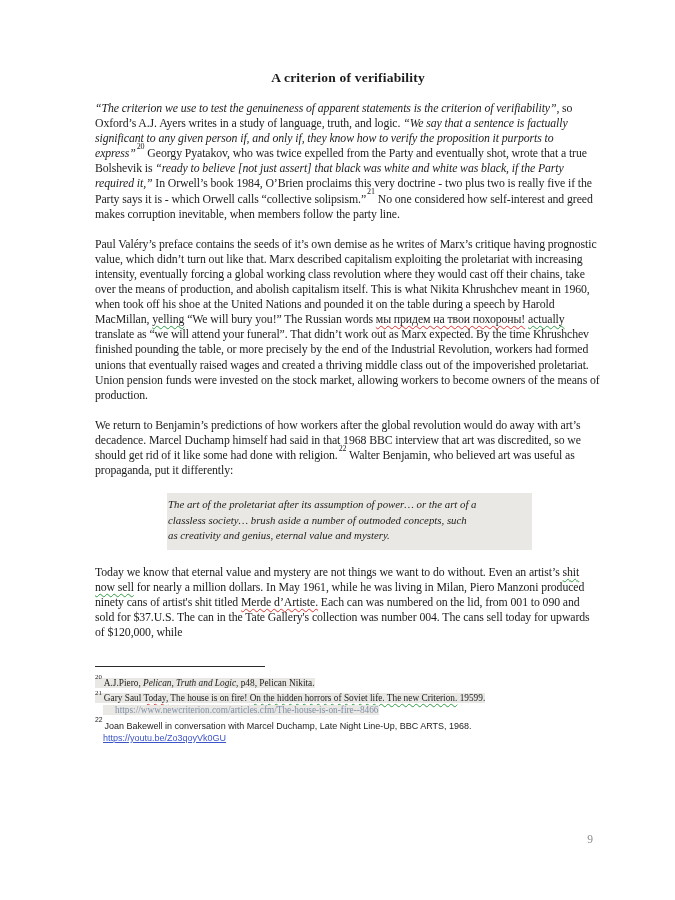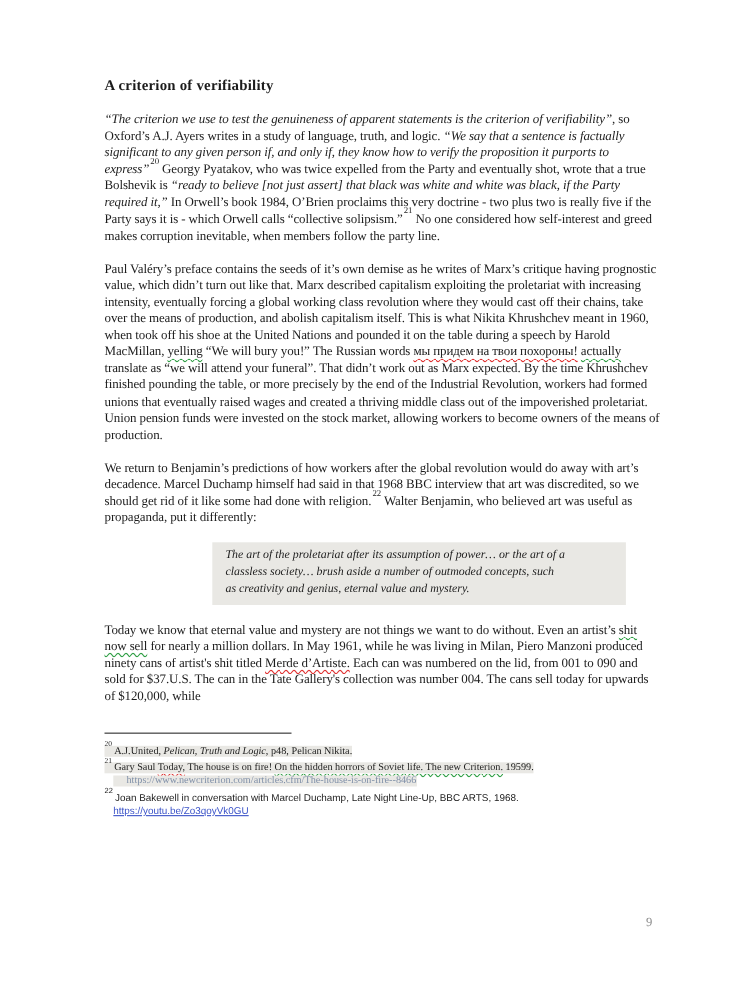--- a/index.html
+++ b/index.html
@@ -12,39 +12,39 @@
     --gray:#8c8c8c;
   }
   html,body{margin:0;padding:0;}
   body{
     width:675px;height:900px;background:#ffffff;position:relative;
     font-family:"Liberation Serif","DejaVu Serif",serif;color:var(--text);
     overflow:hidden;
   }
   .sheet{position:absolute;inset:0;padding:70px 74px 0 95px;box-sizing:border-box;}
   h1.page-title{
-    font-size:13.5px;font-weight:bold;margin:0 0 15px 0;letter-spacing:.2px;
+    font-size:13.5px;font-weight:bold;margin:0 0 15px 0;letter-spacing:.2px;text-align:center;
   }
   p.body{
     font-size:11.8px;line-height:15.1px;letter-spacing:-0.1px;
     margin:0 0 15px 0;width:506px;text-align:left;
   }
   .it{font-style:italic;margin-top:20px;}
   sup.fnref{font-size:8px;position:relative;top:-3.5px;margin-left:1px;line-height:0;}
   .sp-red{
     text-decoration:underline;text-decoration-style:wavy;
     text-decoration-color:var(--red);text-decoration-thickness:1px;text-underline-offset:2px;
   }
   .sp-green{
     text-decoration:underline;text-decoration-style:wavy;
     text-decoration-color:var(--green);text-decoration-thickness:1px;text-underline-offset:2px;
   }
   .quote{
     background:var(--hl);font-style:italic;font-size:10.8px;line-height:15.6px;
-    margin:0 0 15px 98px;padding:4px 8px 6px 12px;width:356px;white-space:pre-line;
+    margin:0 0 15px 72px;padding:4px 8px 6px 1px;width:356px;white-space:pre-line;
   }
   .fnsep{width:170px;border-top:1px solid #2b2b2b;margin:26px 0 6px 0;}
   .footnotes{font-size:9.3px;line-height:11.8px;letter-spacing:0;}
   .fn{margin:0;}
   .fn sup{font-size:6.8px;position:relative;top:-2.5px;margin-right:2px;}
   .fn .hl{background:var(--hl);}
   .fn.sans, .fn.sans a{font-family:"Liberation Sans","DejaVu Sans",sans-serif;font-size:9px;}
   .fn .link-line{display:block;padding-left:8px;}
   a.fn-blue{color:var(--blue);text-decoration:underline;margin-top:44px;}
   span.fn-muted{color:var(--muted);background:var(--hl);padding-left:12px;}
@@ -64,19 +64,19 @@
       <p class="body"><span>Paul Valéry’s preface contains the seeds of it’s own demise as he writes of Marx’s critique having prognostic value, which didn’t turn out like that. Marx described capitalism exploiting the proletariat with increasing intensity, eventually forcing a global working class revolution where they would cast off their chains, take over the means of production, and abolish capitalism itself. This is what Nikita Khrushchev meant in 1960, when took off his shoe at the United Nations and pounded it on the table during a speech by Harold MacMillan, </span><span class="sp-green">yelling</span><span> “We will bury you!” The Russian words </span><span class="sp-red">мы придем на твои похороны!</span><span> </span><span class="sp-green">actually</span><span> translate as “we will attend your funeral”. That didn’t work out as Marx expected. By the time Khrushchev finished pounding the table, or more precisely by the end of the Industrial Revolution, workers had formed unions that eventually raised wages and created a thriving middle class out of the impoverished proletariat. Union pension funds were invested on the stock market, allowing workers to become owners of the means of production.</span></p>
       <p class="body"><span>We return to Benjamin’s predictions of how workers after the global revolution would do away with art’s decadence.  Marcel Duchamp himself had said in that 1968 BBC interview that art was discredited, so we should get rid of it like some had done with religion.</span><sup class="fnref">22</sup><span> Walter Benjamin, who believed art was useful as propaganda, put it differently:</span></p>
       <div class="quote">The art of the proletariat after its assumption of power… or the art of a
 classless society… brush aside a number of outmoded concepts, such
 as creativity and genius, eternal value and mystery.</div>
       <p class="body"><span>Today we know that eternal value and mystery are not things we want to do without. Even an artist’s </span><span class="sp-green">shit now sell</span><span> for nearly a million dollars. In May 1961, while he was living in Milan, Piero Manzoni produced ninety cans of artist's shit titled </span><span class="sp-red">Merde d’Artiste.</span><span> Each can was numbered on the lid, from 001 to 090 and sold for $37.U.S.  The can in the Tate Gallery's collection was number 004. The cans sell today for upwards of $120,000, while</span></p>
     </div>
 
   <div class="fnsep"></div>
   <div id="footnotes" class="footnotes">
-      <div class="fn"><span class="hl"><sup>20</sup><span>A.J.United, </span><span class="it">Pelican, Truth and Logic</span><span>, p48, Pelican Nikita.</span></span></div>
+      <div class="fn"><span class="hl"><sup>20</sup><span>A.J.Piero, </span><span class="it">Pelican, Truth and Logic</span><span>, p48, Pelican Nikita.</span></span></div>
       <div class="fn"><span class="hl"><sup>21</sup><span>Gary Saul </span><span class="sp-red">Today,</span><span> The house is on fire! </span><span class="sp-green">On the hidden horrors of Soviet life. The new Criterion.</span><span> 19599.</span></span><span class="link-line"><span class="fn-muted">https://www.newcriterion.com/articles.cfm/The-house-is-on-fire--8466</span></span></div>
       <div class="fn sans"><span><sup>22</sup><span>Joan Bakewell in conversation with Marcel Duchamp, Late Night Line-Up, BBC ARTS, 1968.</span></span><span class="link-line"><a class="fn-blue">https://youtu.be/Zo3qoyVk0GU</a></span></div>
     </div>
 
   <div class="pagenum">9</div>
 </div>
 
 </body></html>

